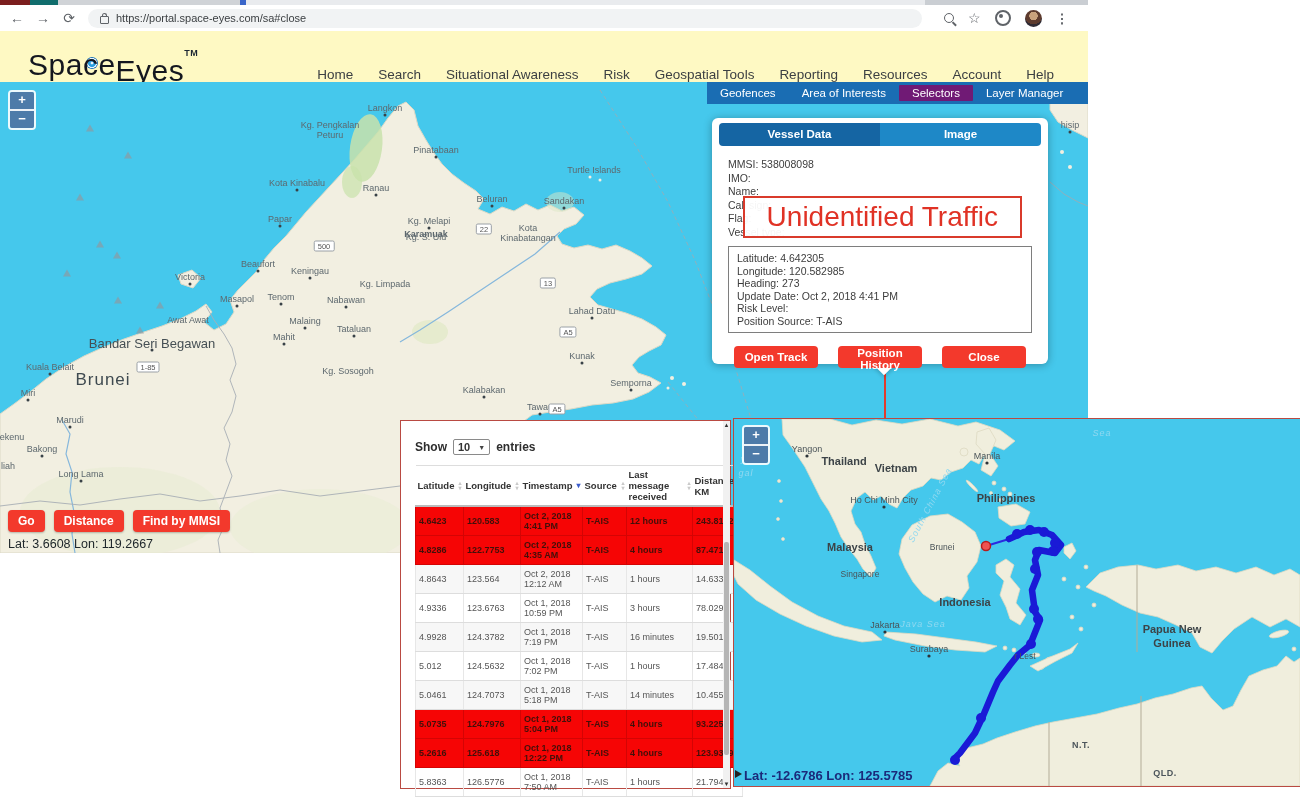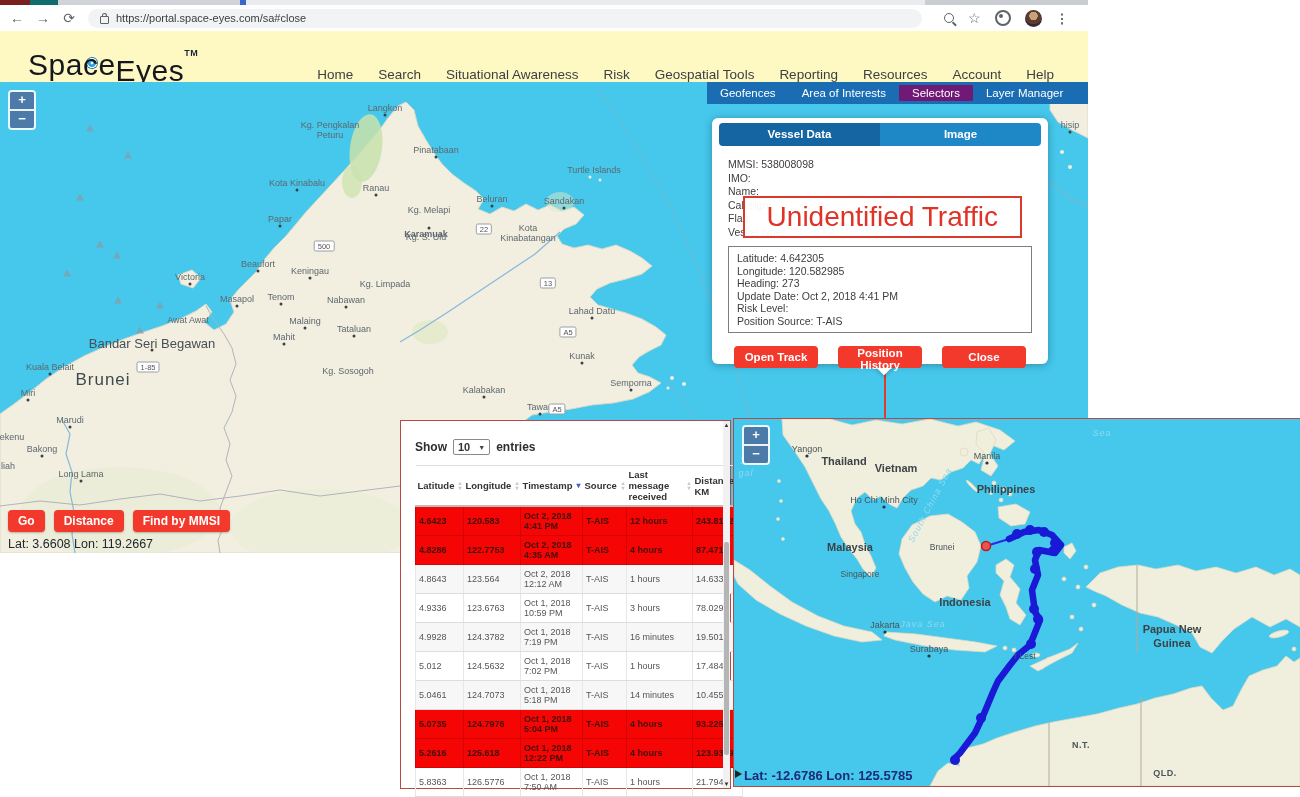--- a/index.html
+++ b/index.html
@@ -185,21 +185,21 @@
         <div class="lbl" style="left: 297px; top: 101px;">Kota Kinabalu</div>
         <div class="cdot" style="left: 297px; top: 108px;"></div>
         <div class="lbl" style="left: 376px; top: 106px;">Ranau</div>
         <div class="cdot" style="left: 376px; top: 113px;"></div>
         <div class="lbl" style="left: 492px; top: 117px;">Beluran</div>
         <div class="cdot" style="left: 492px; top: 124px;"></div>
         <div class="lbl" style="left: 564px; top: 119px;">Sandakan</div>
         <div class="cdot" style="left: 564px; top: 126px;"></div>
         <div class="lbl" style="left: 280px; top: 137px;">Papar</div>
         <div class="cdot" style="left: 280px; top: 144px;"></div>
-        <div class="lbl" style="left: 429px; top: 128px;">Kg. Melapi</div>
+        <div class="lbl" style="left: 429px; top: 139px;">Kg. Melapi</div>
         <div class="cdot" style="left: 429px; top: 146px;"></div>
         <div class="lbl" style="left: 528px; top: 146px;">Kota</div>
         <div class="lbl" style="left: 528px; top: 156px;">Kinabatangan</div>
         <div class="lbl" style="left: 426px; top: 155px;">Kg. S. Ulu</div>
         <div class="lbl" style="left: 426px; top: 152px; font-weight: bold;">Karamuak</div>
         <div class="lbl" style="left: 258px; top: 182px;">Beaufort</div>
         <div class="cdot" style="left: 258px; top: 189px;"></div>
         <div class="lbl" style="left: 310px; top: 189px;">Keningau</div>
         <div class="cdot" style="left: 310px; top: 196px;"></div>
         <div class="lbl" style="left: 385px; top: 202px;">Kg. Limpada</div>
@@ -545,21 +545,21 @@
           <circle cx="221" cy="341" r="5" fill="#1a1ad6"></circle>
         </g>
       <circle id="origin-dot" r="4.5" fill="#ef5350" stroke="#b71c1c" stroke-width="1.5" cx="252" cy="127"></circle>
     </svg>
     <div id="tlabels" class="abs">
         <div class="tlbl city" style="left: 73px; top: 30px;">Yangon</div>
         <div class="tlbl country" style="left: 110px; top: 42px;">Thailand</div>
         <div class="tlbl country" style="left: 162px; top: 49px;">Vietnam</div>
         <div class="tlbl city" style="left: 253px; top: 37px;">Manila</div>
         <div class="tlbl city" style="left: 150px; top: 81px;">Ho Chi Minh City</div>
-        <div class="tlbl country" style="left: 272px; top: 70px;">Philippines</div>
+        <div class="tlbl country" style="left: 272px; top: 79px;">Philippines</div>
         <div class="tlbl sea" style="left: 196px; top: 86px; transform: translate(-50%, -50%) rotate(-62deg);">South China Sea</div>
         <div class="tlbl country" style="left: 116px; top: 128px;">Malaysia</div>
         <div class="tlbl city2" style="left: 126px; top: 155px;">Singapore</div>
         <div class="tlbl city2" style="left: 208px; top: 128px;">Brunei</div>
         <div class="tlbl country" style="left: 231px; top: 183px;">Indonesia</div>
         <div class="tlbl city" style="left: 151px; top: 206px;">Jakarta</div>
         <div class="tlbl sea" style="left: 189px; top: 205px;">Java Sea</div>
         <div class="tlbl city" style="left: 195px; top: 230px;">Surabaya</div>
         <div class="tlbl city2" style="left: 291px; top: 237px;">r Lest</div>
         <div class="tlbl country" style="left: 438px; top: 210px;">Papua New</div>

